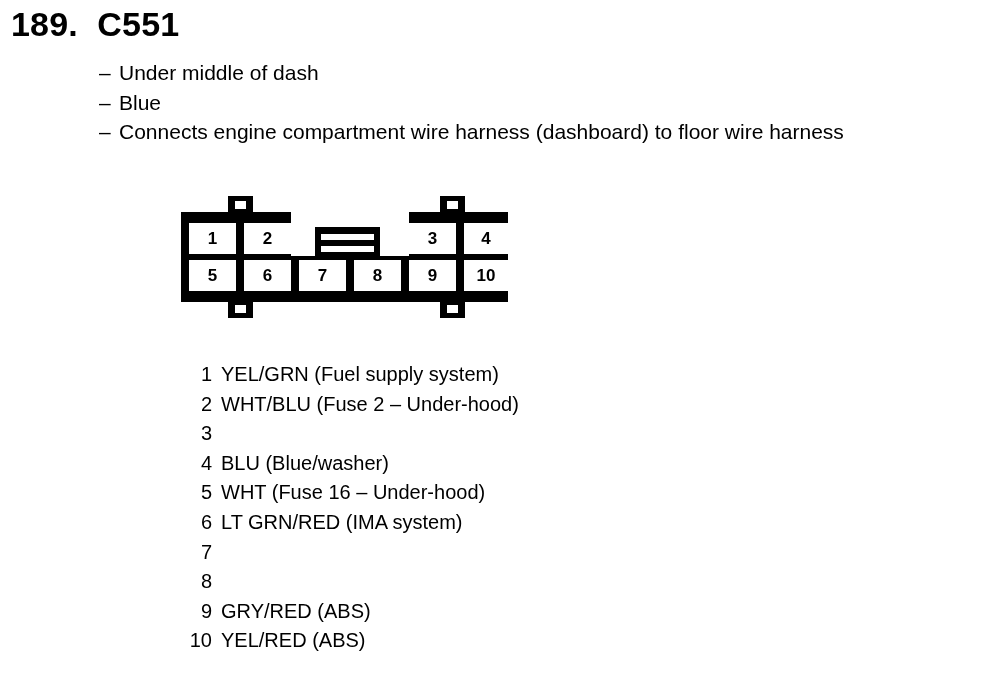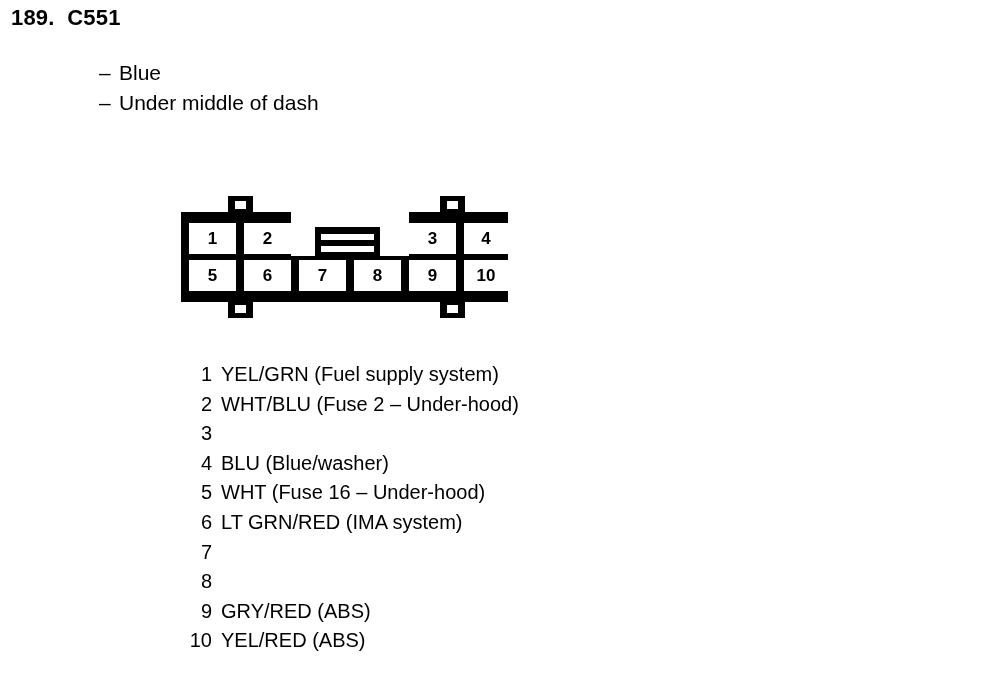--- a/index.html
+++ b/index.html
@@ -15,21 +15,21 @@
     font-family: "Liberation Sans", sans-serif;
     color: #000000;
     overflow: hidden;
   }
 
   
   #title {
     position: absolute;
     left: 11px;
     top: 5px;
-    font-size: 22px;
+    font-size: 34px;
     font-weight: bold;
     letter-spacing: 0.2px;
     white-space: pre;
   }
 
   
   #desc-list {
     position: absolute;
     left: 99px;
     top: 58px;
@@ -154,24 +154,27 @@
     margin-right: 9px;
   }
 </style>
 </head>
 <body>
 
 <div id="title">189.  C551</div>
 
 <div id="desc-list">
   <div class="desc-line">
+    <span class="desc-dash">–</span><span>Under middle of dash</span>
+  </div>
+  <div class="desc-line">
     <span class="desc-dash">–</span><span>Blue</span>
   </div>
   <div class="desc-line">
-    <span class="desc-dash">–</span><span>Under middle of dash</span>
+    <span class="desc-dash">–</span><span>Connects engine compartment wire harness (dashboard) to floor wire harness</span>
   </div>
 </div>
 
 <div id="connector">
 
   <div class="mount-tab tab-tl"></div>
   <div class="mount-tab tab-tr"></div>
 
   <div id="conn-body"></div>
 

